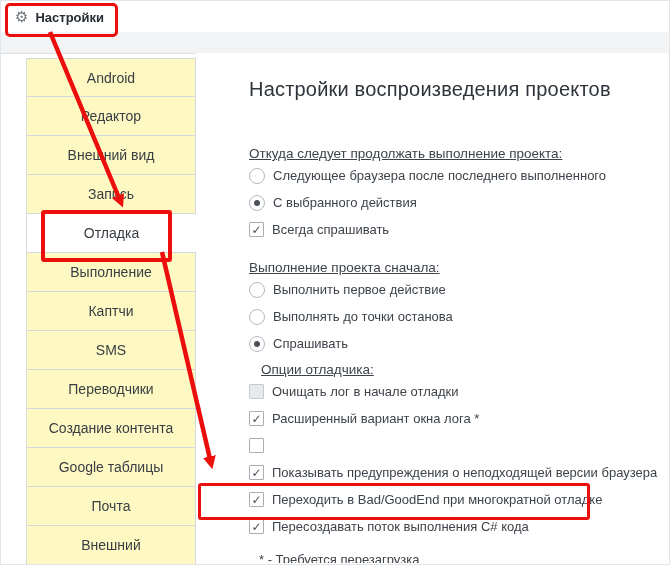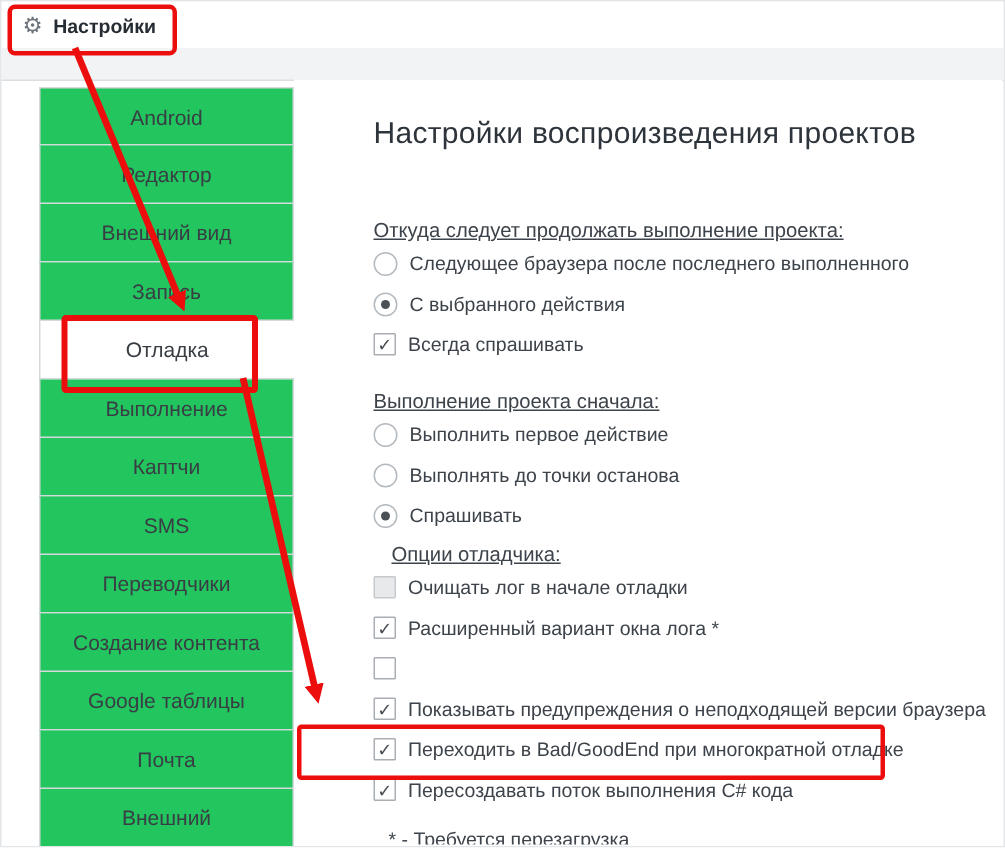--- a/index.html
+++ b/index.html
@@ -14,21 +14,21 @@
     position:absolute; left:10px; top:6px; height:20px;
     display:flex; align-items:center; gap:7px; padding:0 4px;
     font-size:13px; font-weight:bold; color:#262c33; cursor:pointer; background:#fff;
   }
   .gear { font-family:"DejaVu Sans", sans-serif; font-weight:normal; font-size:15px; color:#6d747c; line-height:1; }
   
   .subbar { position:absolute; left:0; top:31px; right:0; height:21px; background:#f2f3f5; border-bottom:1px solid #dcdfe2; }
   
   .sidebar { position:absolute; left:25px; top:57px; width:170px; z-index:2; }
   .side-item {
-    height:39px; box-sizing:border-box; background:#22c55e;
+    height:39px; box-sizing:border-box; background:#fef9c3;
     border:1px solid #d6d9dc; border-top:0;
     display:flex; align-items:center; justify-content:center;
     font-size:14px; color:#383e44; cursor:pointer;
   }
   .side-item:first-child { border-top:1px solid #d6d9dc; }
   .side-item.sel { background:#fff; border-right:0; }
   
   .panel {
     position:absolute; left:195px; top:52px; right:1px; bottom:1px;
     background:#fff; box-sizing:border-box; padding:24px 8px 0 53px; overflow:hidden; z-index:1;

